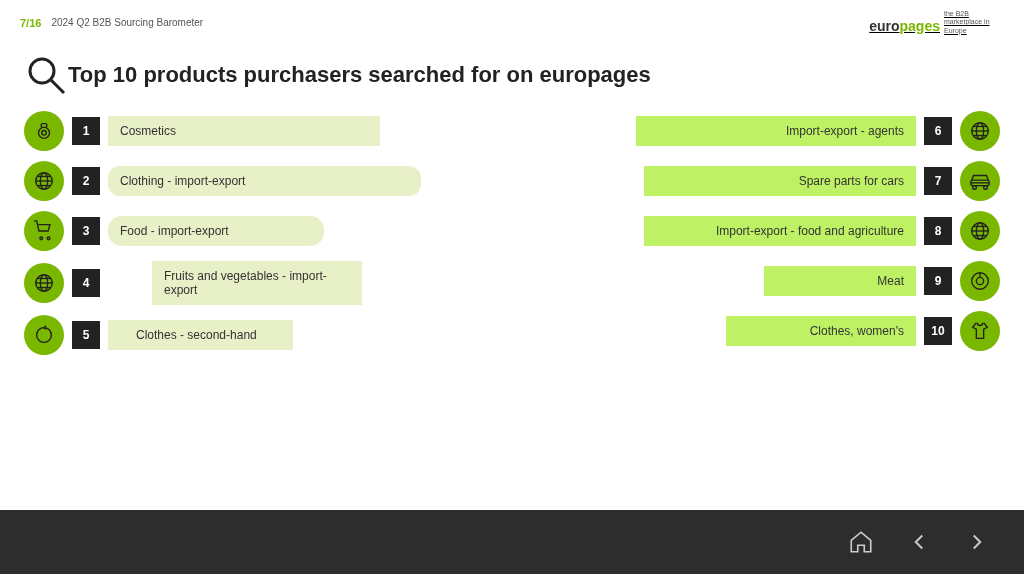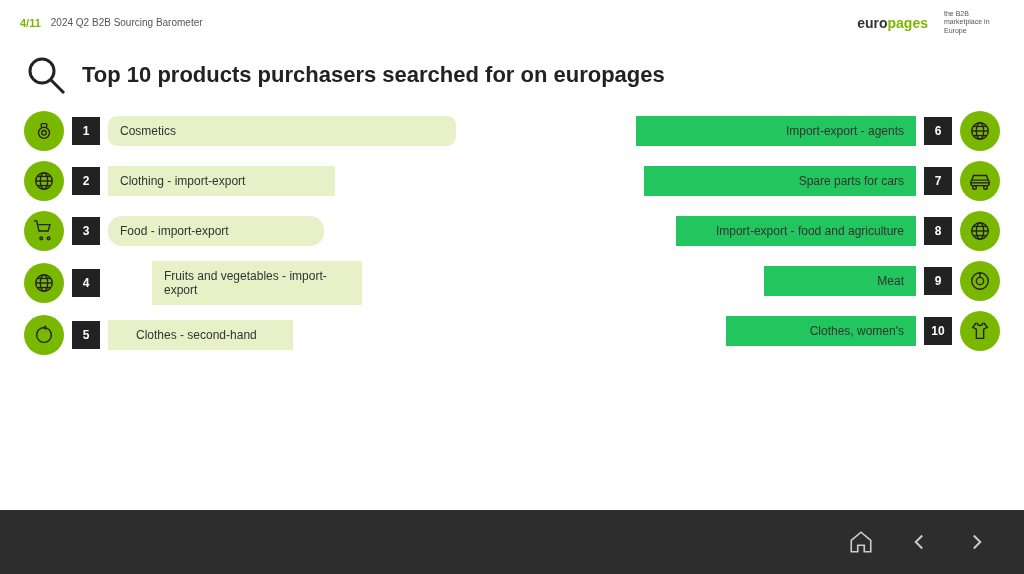--- a/index.html
+++ b/index.html
@@ -31,22 +31,23 @@
       color: #7ab800;
       font-weight: bold;
       font-size: 11px;
     }
     .header-title-text {
       font-size: 10px;
       color: #555;
     }
     .logo-area {
       display: flex;
-      align-items: center;
-      gap: 16px;
+      align-items: flex-end;
+      gap: 4px;
+      text-decoration: underline;
     }
     .logo-euro {
       font-size: 14px;
       font-weight: bold;
       color: #333;
     }
     .logo-pages {
       font-size: 14px;
       font-weight: bold;
       color: #7ab800;
@@ -56,21 +57,20 @@
       color: #555;
       line-height: 1.2;
       max-width: 60px;
     }
 
     
     .title-section {
       display: flex;
       align-items: center;
       padding: 12px 28px 10px 24px;
-      gap: 14px;
     }
     .search-icon-large {
       width: 44px;
       height: 44px;
       display: flex;
       align-items: center;
       justify-content: center;
     }
     .main-title {
       font-size: 22px;
@@ -128,45 +128,45 @@
     }
     .item-bar {
       background: #e8f0c8;
       padding: 8px 12px;
       font-size: 12px;
       color: #333;
       display: flex;
       align-items: center;
     }
     
-    .bar-1 { width: 348px; border-radius: 9px; }
-    .bar-2 { width: 227px; }
+    .bar-1 { width: 272px; }
+    .bar-2 { width: 313px; border-radius: 12px; }
     .bar-3 { width: 216px; border-radius: 14px; }
     .bar-4 { width: 210px; margin-left: 44px; }
     .bar-5 { width: 185px; padding-left: 28px; }
 
     
     .right-item {
       display: flex;
       align-items: center;
       justify-content: flex-end;
       gap: 8px;
     }
     .right-item-bar {
-      background: #22c55e;
+      background: #bef264;
       padding: 8px 12px;
       font-size: 12px;
       color: #333;
       display: flex;
       align-items: center;
       justify-content: flex-end;
     }
     .bar-6 { width: 280px; }
     .bar-7 { width: 272px; }
-    .bar-8 { width: 240px; }
+    .bar-8 { width: 272px; }
     .bar-9 { width: 152px; }
     .bar-10 { width: 190px; }
 
     
     .footer {
       position: absolute;
       bottom: 0;
       left: 0;
       right: 0;
       height: 64px;
@@ -191,21 +191,21 @@
       stroke: #ccc;
       fill: none;
       stroke-width: 1.5;
     }
   </style>
 </head>
 <body>
 
 <div class="header">
   <div class="header-left">
-    <span class="page-num">4/11</span>
+    <span class="page-num">7/16</span>
     <span class="header-title-text">2024 Q2 B2B Sourcing Barometer</span>
   </div>
   <div class="logo-area">
     <span>
       <span class="logo-euro">euro</span><span class="logo-pages">pages</span>
     </span>
     <span class="logo-tagline">the B2B marketplace
 in Europe</span>
   </div>
 </div>

